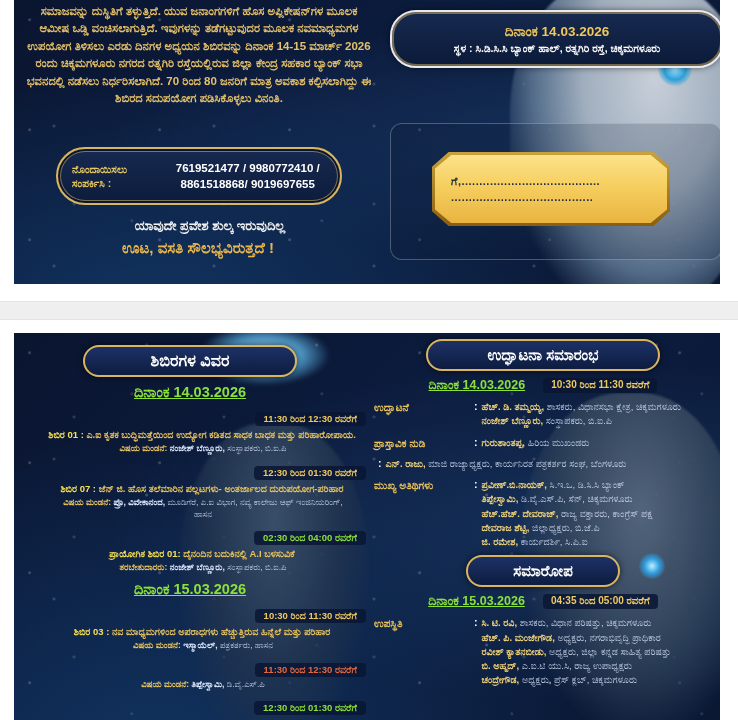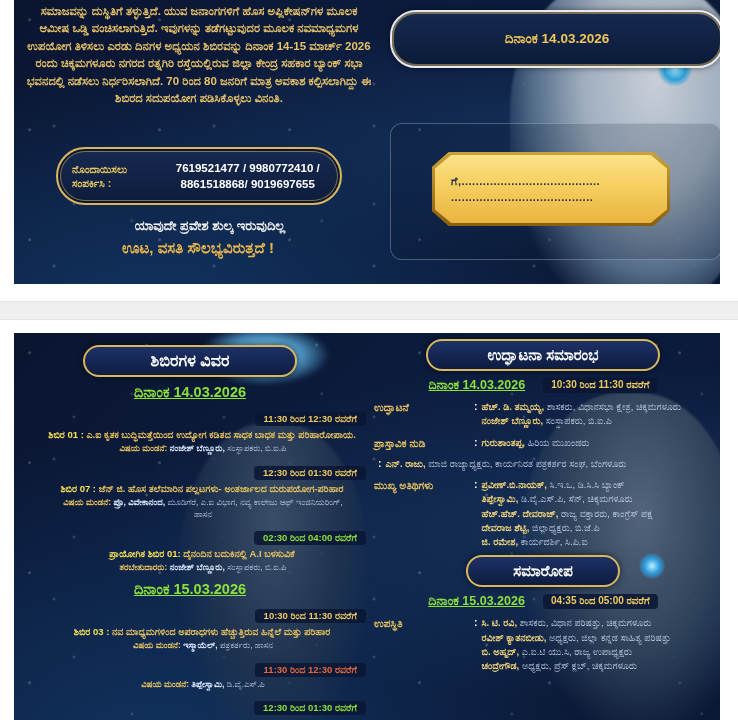--- a/index.html
+++ b/index.html
@@ -116,20 +116,21 @@
     <div class="contact-pill">
       <div class="contact-label">ನೊಂದಾಯಿಸಲು ಸಂಪರ್ಕಿಸಿ :</div>
       <div class="contact-phones">7619521477 / 9980772410 / 8861518868/ 9019697655</div>
     </div>
 
     <div class="fee-line">ಯಾವುದೇ ಪ್ರವೇಶ ಶುಲ್ಕ ಇರುವುದಿಲ್ಲ</div>
     <div class="amenity-line">ಊಟ, ವಸತಿ ಸೌಲಭ್ಯವಿರುತ್ತದೆ !</div>
 
     <div class="datebox">
       <div class="datebox-date">ದಿನಾಂಕ 14.03.2026</div>
+      <div class="datebox-venue">ಸ್ಥಳ : ಸಿ.ಡಿ.ಸಿ.ಸಿ ಬ್ಯಾಂಕ್ ಹಾಲ್, ರತ್ನಗಿರಿ ರಸ್ತೆ, ಚಿಕ್ಕಮಗಳೂರು</div>
     </div>
 
     <div class="to-panel"></div>
     <div class="gold-plate-outer">
       <div class="gold-plate">
         <div class="plate-to">ಗೆ,.......................................</div>
         <div class="plate-dots">........................................</div>
       </div>
     </div>
   </div>
@@ -253,20 +254,21 @@
       <div class="r-daterow">
         <span class="r-date" style="color: rgb(139, 224, 58);">ದಿನಾಂಕ 15.03.2026</span>
         <span class="r-time" style="color: rgb(238, 201, 95);">04:35 ರಿಂದ 05:00 ರವರೆಗೆ</span>
       </div>
 
       <div class="r-row">
         <div class="r-label">ಉಪಸ್ಥಿತಿ</div>
           <div class="r-colon">:</div>
         <div class="r-lines">
           <div class="r-line"><span class="r-name">ಸಿ. ಟಿ. ರವಿ,</span> <span>ಶಾಸಕರು, ವಿಧಾನ ಪರಿಷತ್ತು, ಚಿಕ್ಕಮಗಳೂರು</span></div>
+          <div class="r-line"><span class="r-name">ಹೆಚ್. ಪಿ. ಮಂಜೇಗೌಡ,</span> <span>ಅಧ್ಯಕ್ಷರು, ನಗರಾಭಿವೃದ್ಧಿ ಪ್ರಾಧಿಕಾರ</span></div>
           <div class="r-line"><span class="r-name">ರವೀಶ್ ಕ್ಯಾತನಬೀಡು,</span> <span>ಅಧ್ಯಕ್ಷರು, ಜಿಲ್ಲಾ ಕನ್ನಡ ಸಾಹಿತ್ಯ ಪರಿಷತ್ತು</span></div>
           <div class="r-line"><span class="r-name">ಬಿ. ಅಹ್ಮದ್,</span> <span>ಎ.ಐ.ಟಿ ಯು.ಸಿ, ರಾಜ್ಯ ಉಪಾಧ್ಯಕ್ಷರು</span></div>
           <div class="r-line"><span class="r-name">ಚಂದ್ರೇಗೌಡ,</span> <span>ಅಧ್ಯಕ್ಷರು, ಪ್ರೆಸ್ ಕ್ಲಬ್, ಚಿಕ್ಕಮಗಳೂರು</span></div>
         </div>
       </div>
     </div>
   </div>
 </div>
 
 </body></html>

